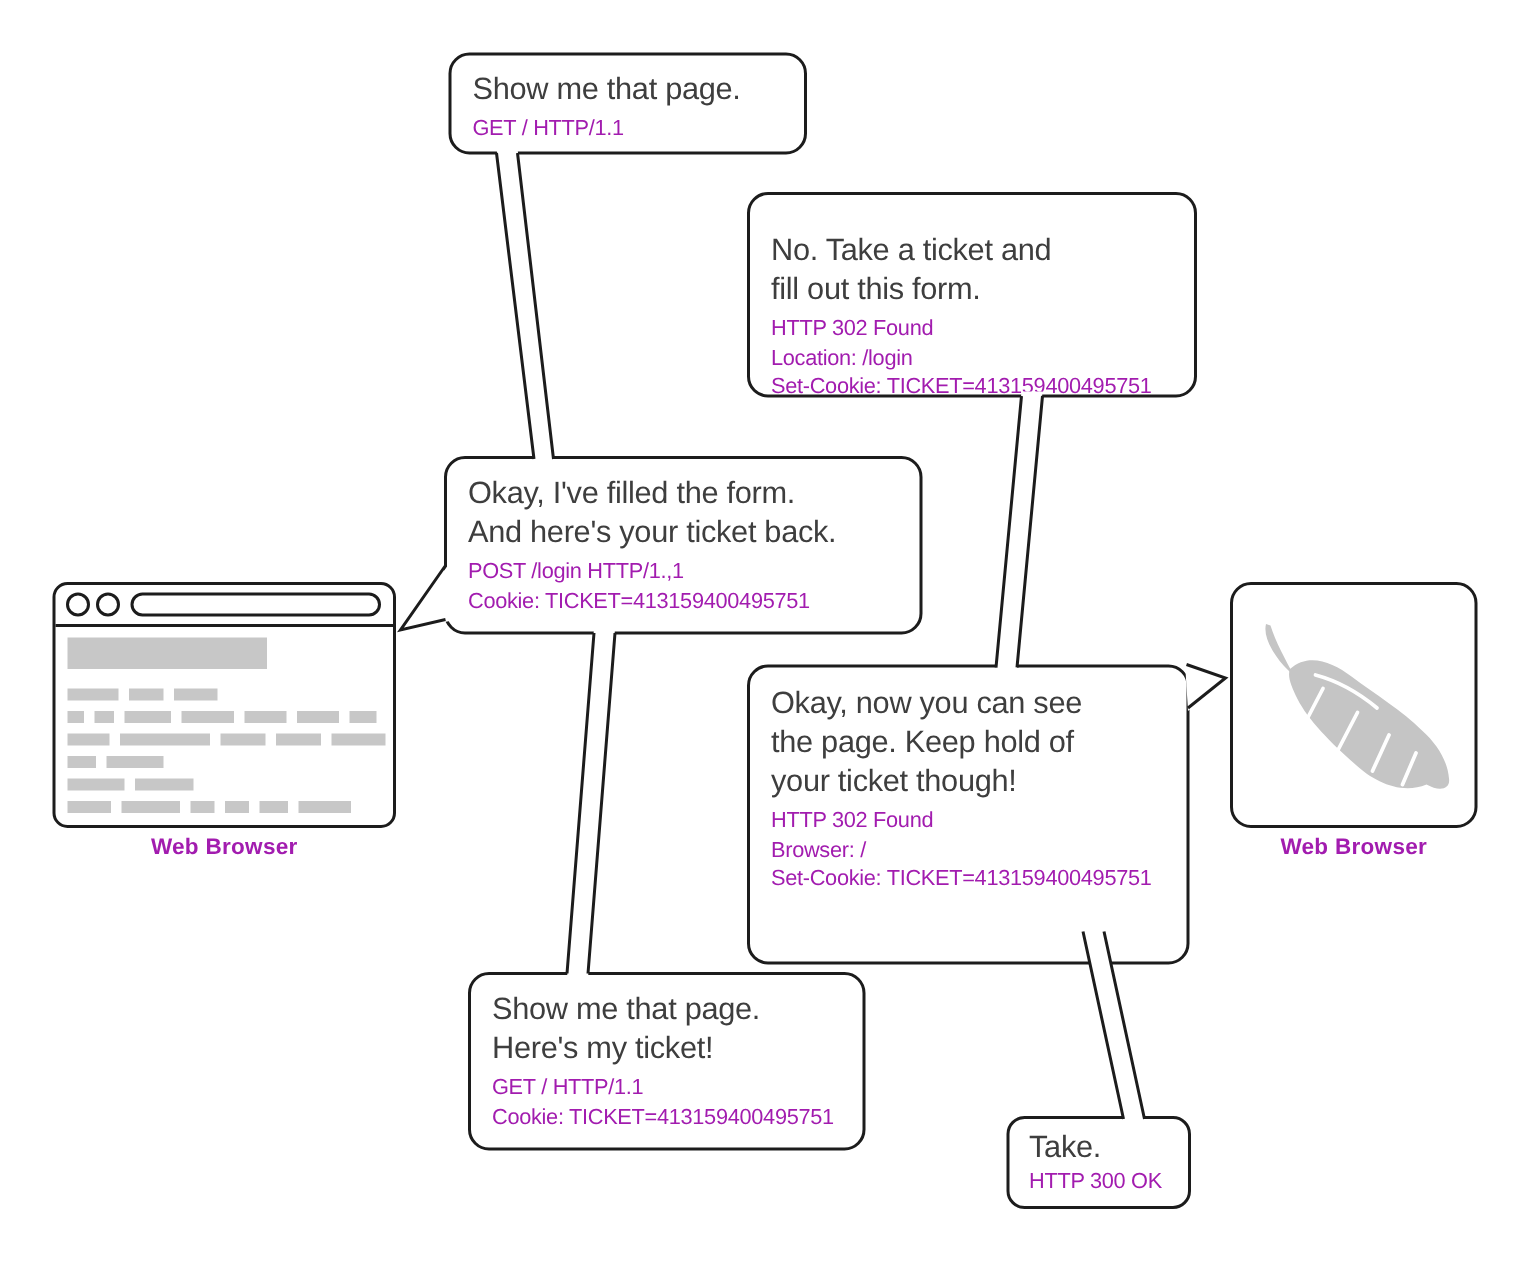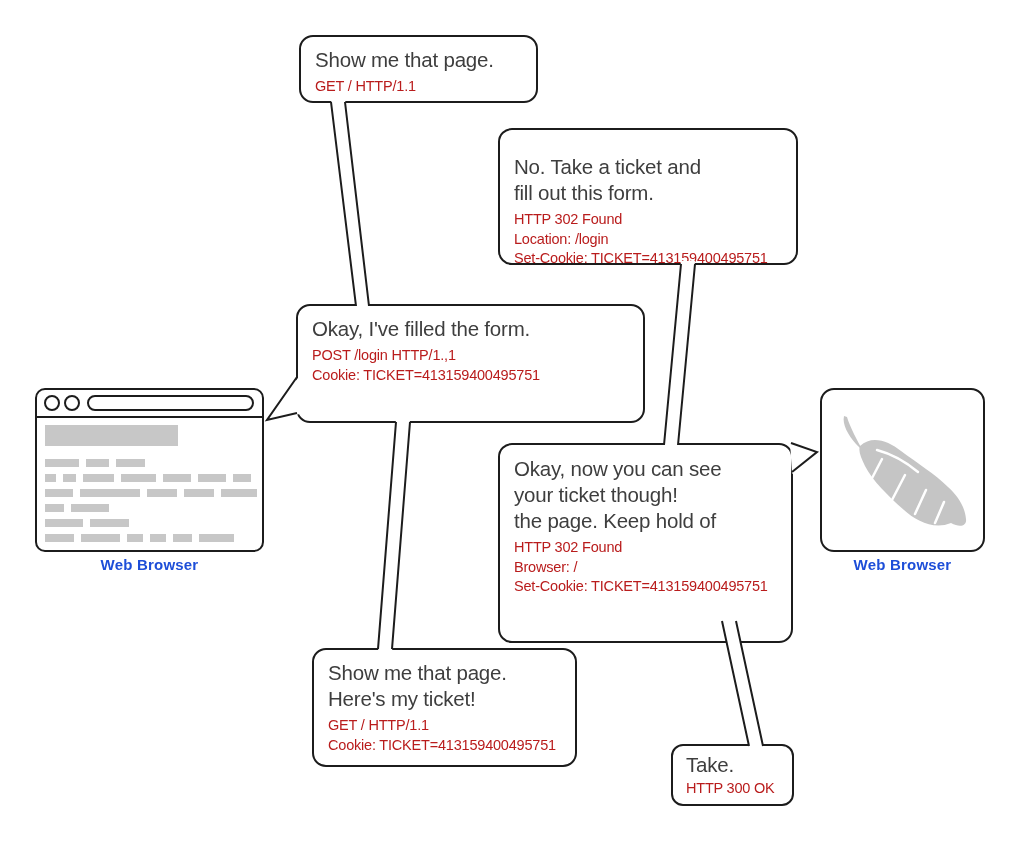--- a/index.html
+++ b/index.html
@@ -23,21 +23,21 @@
     font-size:20.5px;
     line-height:26px;
     color:#3e3e3e;
     letter-spacing:-0.2px;
     white-space:nowrap;
   }
   .code{
     margin-top:4px;
     font-size:14.5px;
     line-height:19.5px;
-    color:#b91c1c;
+    color:#a21caf;
     letter-spacing:-0.2px;
     white-space:nowrap;
   }
   .overlay{
     position:absolute;left:0;top:0;
     width:1024px;height:846px;
     z-index:5;
     pointer-events:none;
   }
   
@@ -57,21 +57,21 @@
   .blk-heading{width:133px;height:21px;background:#c7c7c7;margin-bottom:13px;}
   .blk-row{display:flex;gap:7px;margin-bottom:7px;}
   
   .server{
     position:absolute;left:820px;top:388px;width:165px;height:164px;
     box-sizing:border-box;border:2.5px solid #1c1c1c;border-radius:14px;
     background:#fff;z-index:1;
   }
   .actor-label{
     position:absolute;top:556px;
-    font-size:15px;font-weight:bold;color:#1d4ed8;
+    font-size:15px;font-weight:bold;color:#a21caf;
     text-align:center;letter-spacing:0.2px;z-index:1;
   }
   .label-browser{left:35px;width:229px;}
   .label-server{left:820px;width:165px;}
 </style>
 </head>
 <body>
 
 <div class="canvas">
 
@@ -89,35 +89,36 @@
       <div>No. Take a ticket and</div>
       <div>fill out this form.</div>
     </div>
     <div class="code">
       <div>HTTP 302 Found</div>
       <div>Location: /login</div>
       <div>Set-Cookie: TICKET=413159400495751</div>
     </div>
   </div>
 
-  <div class="bubble" style="left:296px;top:304px;width:349px;height:119px;">
+  <div class="bubble" style="left:296px;top:304px;width:319px;height:119px;">
     <div class="main">
       <div>Okay, I've filled the form.</div>
+      <div>And here's your ticket back.</div>
     </div>
     <div class="code">
       <div>POST /login HTTP/1.,1</div>
       <div>Cookie: TICKET=413159400495751</div>
     </div>
   </div>
 
   <div class="bubble" style="left:498px;top:443px;width:295px;height:200px;padding-top:11px;">
     <div class="main">
       <div>Okay, now you can see</div>
+      <div>the page. Keep hold of</div>
       <div>your ticket though!</div>
-      <div>the page. Keep hold of</div>
     </div>
     <div class="code">
       <div>HTTP 302 Found</div>
       <div>Browser: /</div>
       <div>Set-Cookie: TICKET=413159400495751</div>
     </div>
   </div>
 
   <div class="bubble" style="left:312px;top:648px;width:265px;height:119px;">
     <div class="main">

